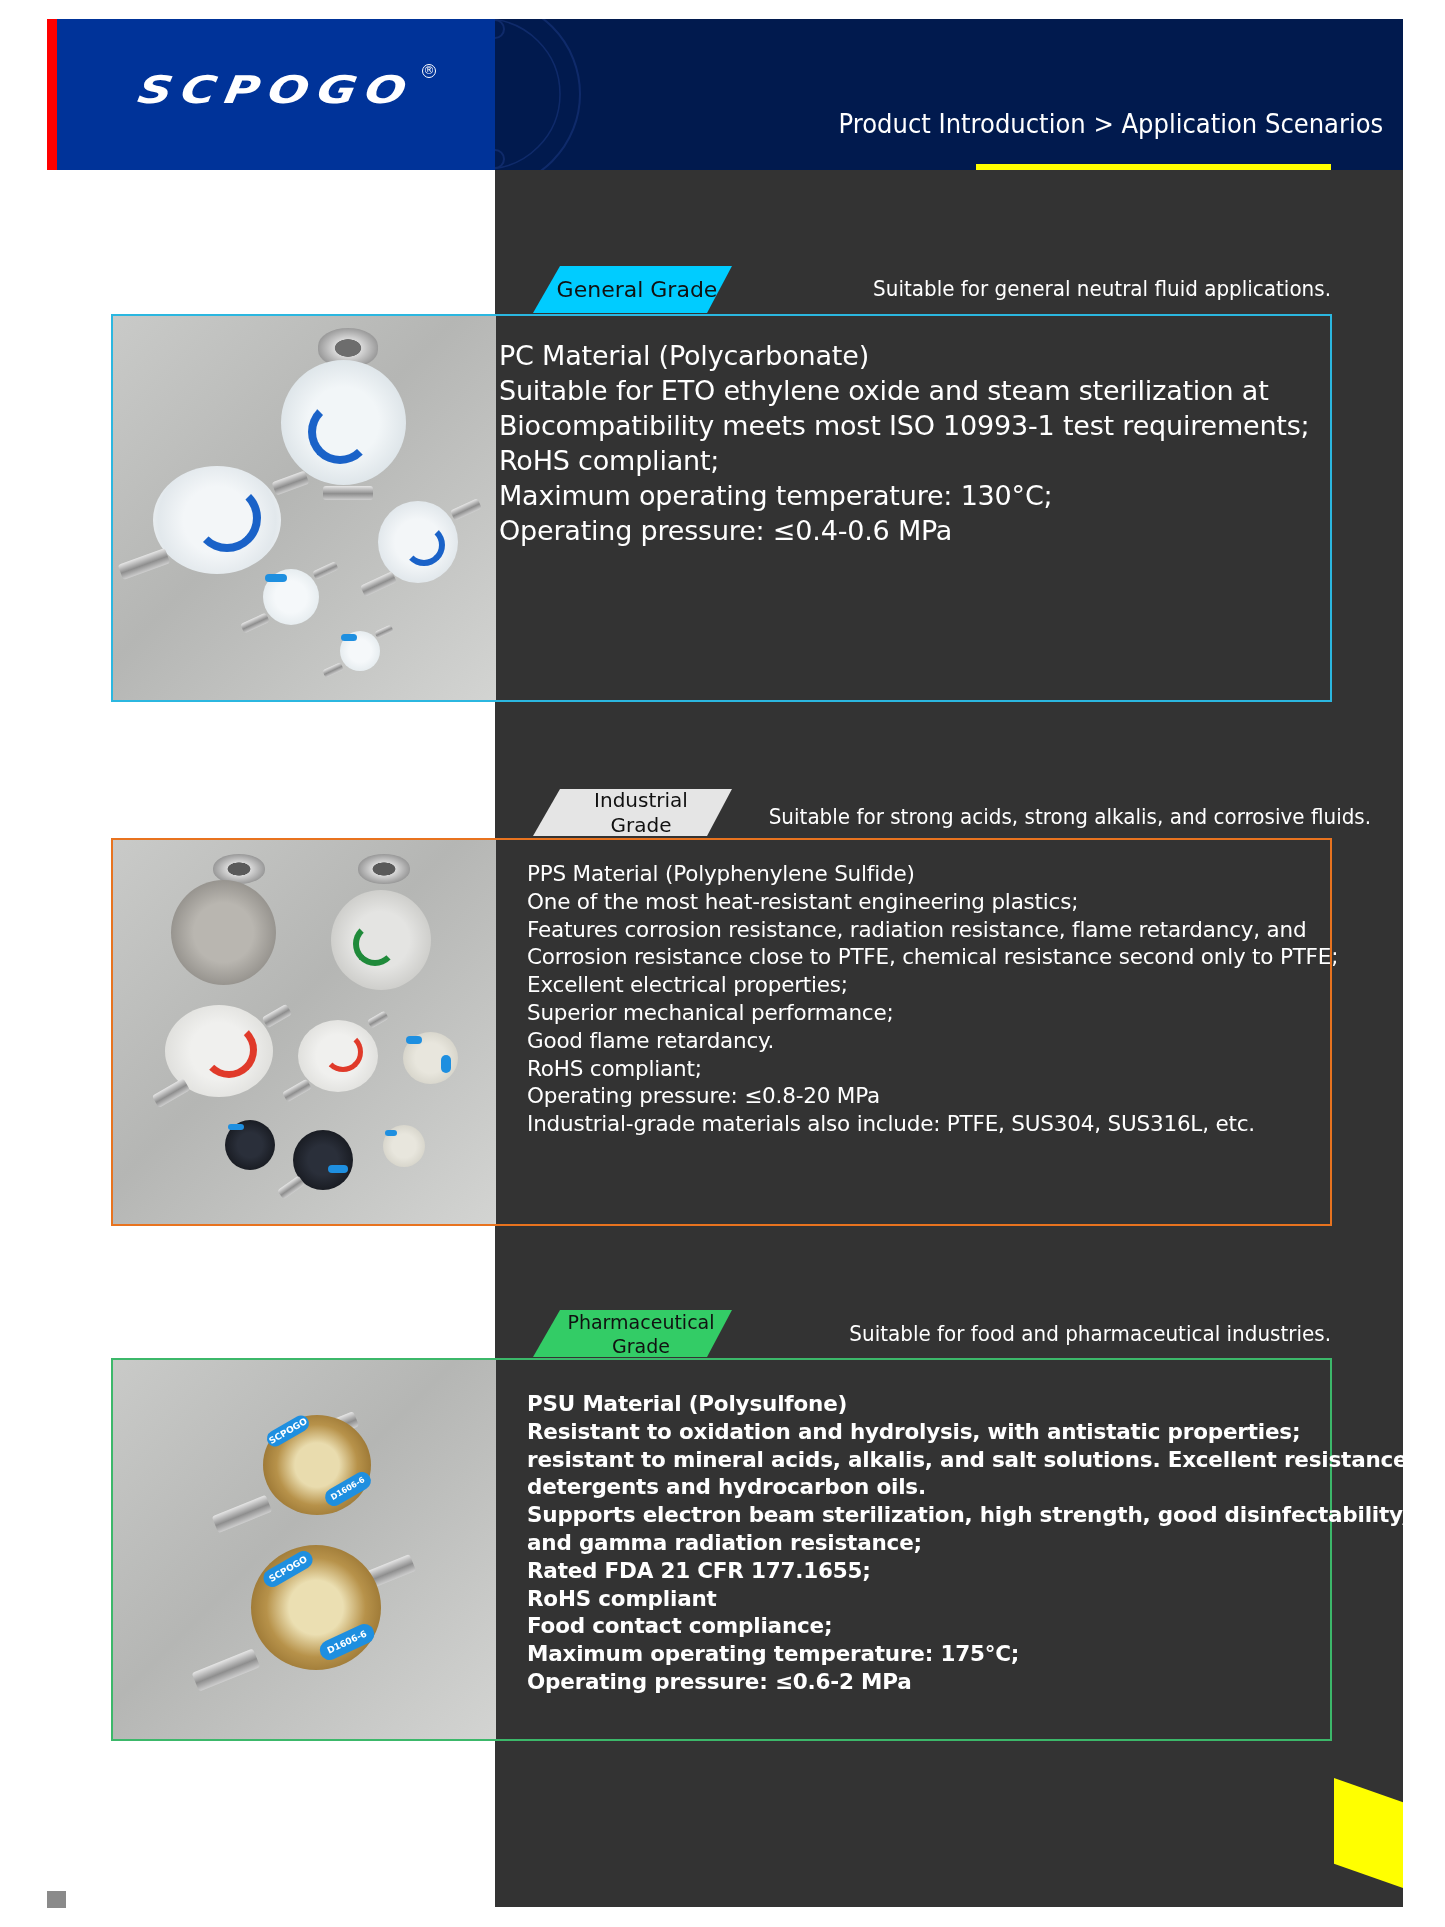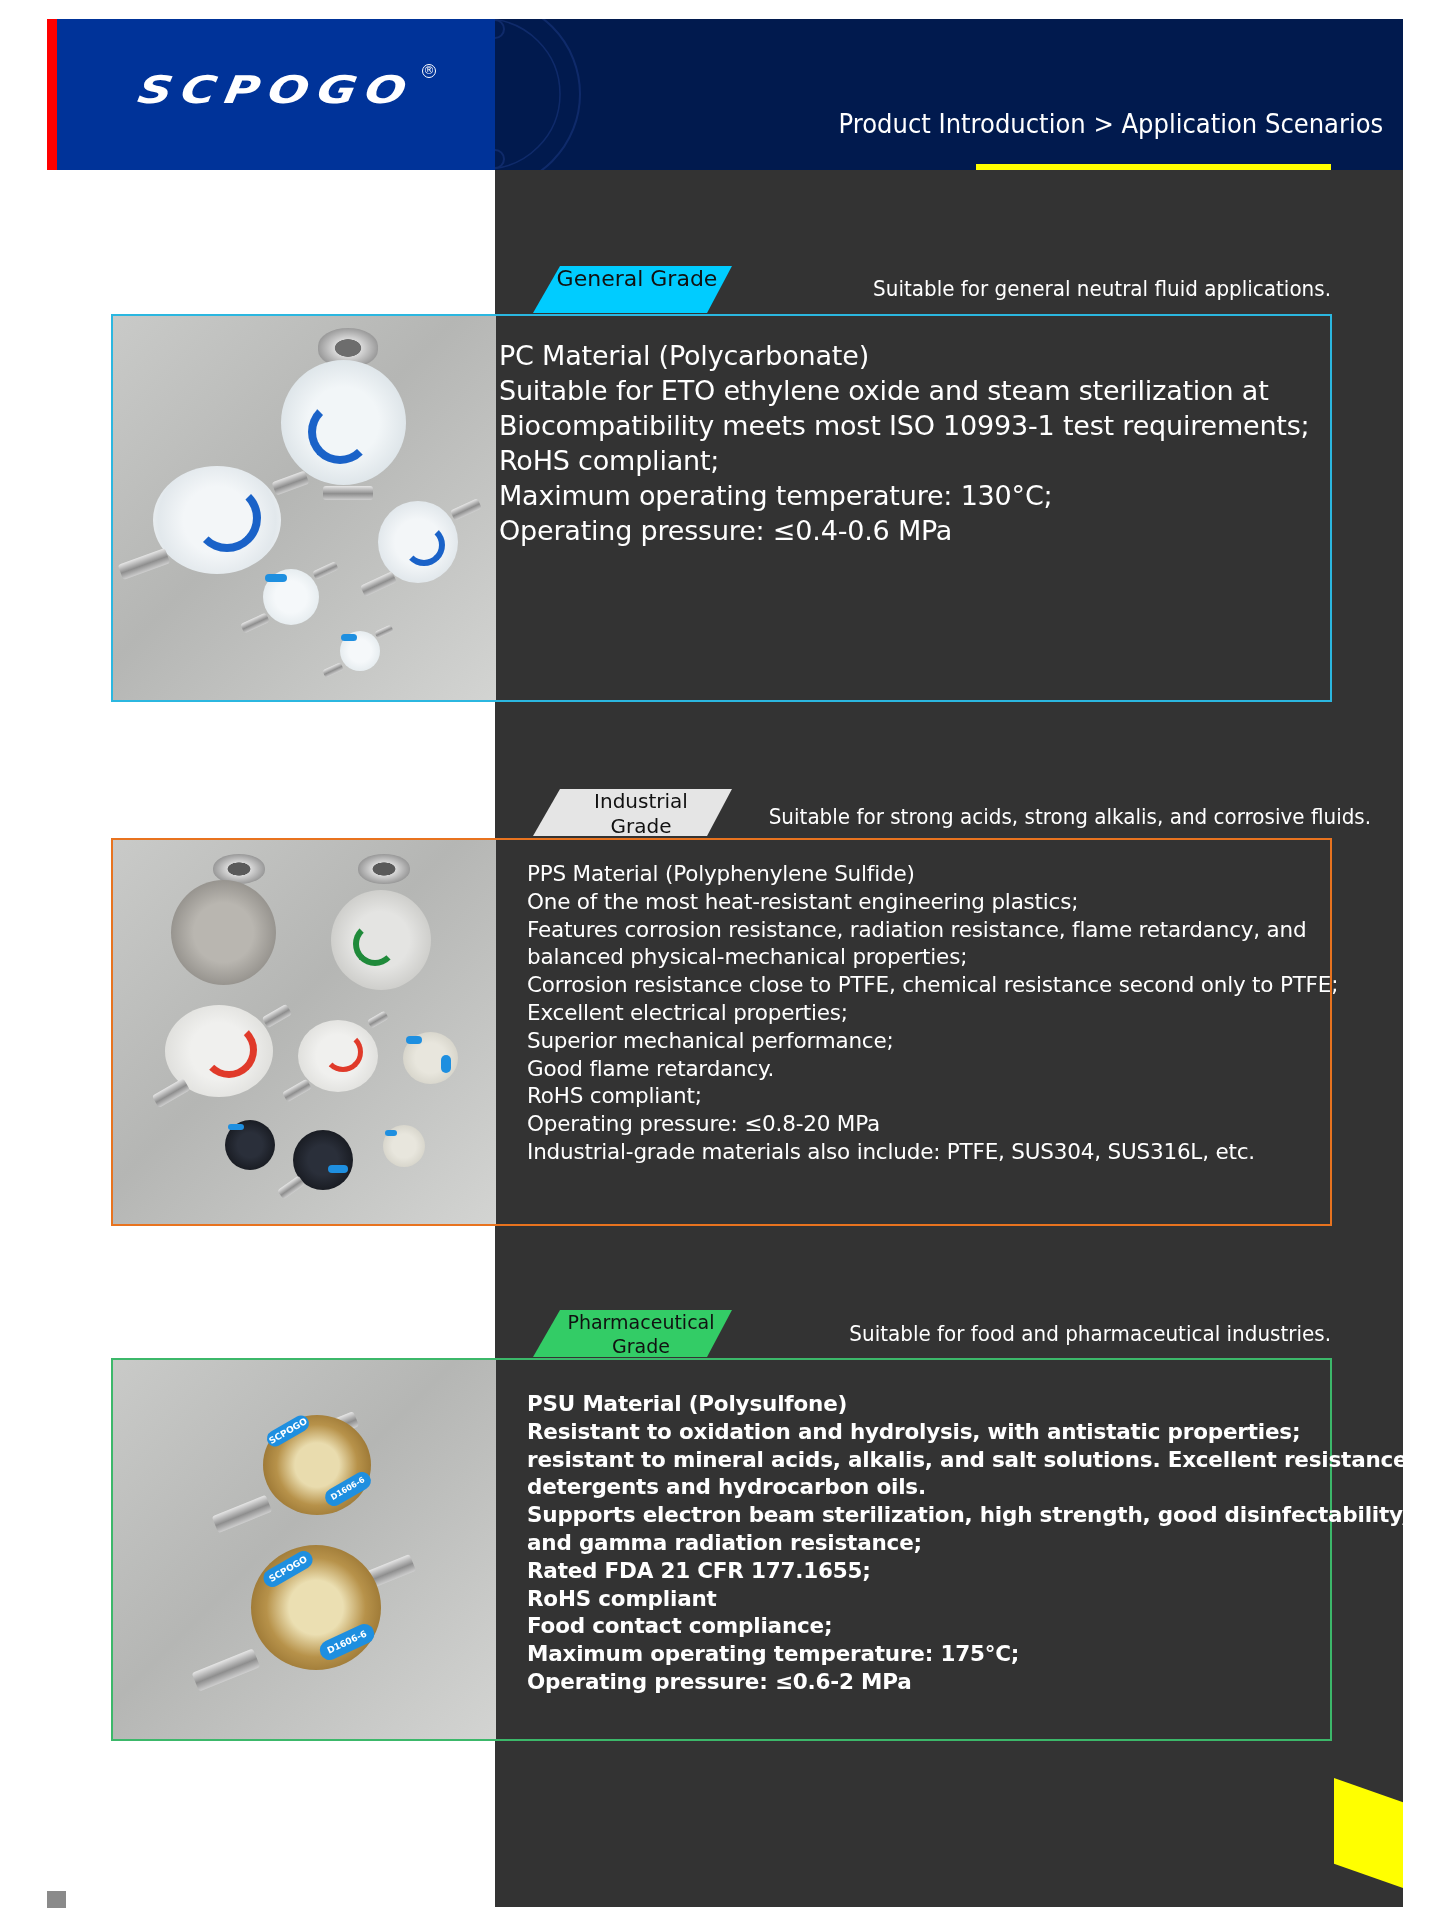--- a/index.html
+++ b/index.html
@@ -20,21 +20,21 @@
               width:12px; height:12px; line-height:12px; text-align:center; font-family:"DejaVu Sans", sans-serif; }
   .hdr-title { right:20px; top:88px; color:#ffffff; font-family:"DejaVu Sans", sans-serif; font-size:27px;
                line-height:34px; white-space:nowrap; transform:scaleX(0.9); transform-origin:right top; }
   .hdr-underline { left:929px; top:145px; width:355px; height:6px; background:#ffff00; }
 
   
   .dark { left:495px; top:170px; width:908px; height:1737px; background:#333333; }
 
   
   .tag { width:200px; height:47px; clip-path:polygon(27px 0, 199px 0, 174px 100%, 0 100%);
-         display:flex; align-items:flex-start; justify-content:center; text-align:center;
+         display:flex; align-items:center; justify-content:center; text-align:center;
          color:#111111; font-family:"DejaVu Sans", sans-serif; }
   .tag span { display:block; padding-left:8px; }
   .tag-desc { color:#ffffff; font-family:"DejaVu Sans", sans-serif; font-size:21px; white-space:nowrap;
               transform:scaleX(0.95); transform-origin:right top; }
   .box { left:111px; width:1221px; border:2px solid; box-sizing:border-box; }
   .photo { left:0; top:0; width:383px; height:100%; overflow:hidden;
            background:linear-gradient(135deg,#c9cac8 0%,#b5b6b4 45%,#d3d4d2 100%); }
   .specs { left:386px; color:#ffffff; font-family:"DejaVu Sans", sans-serif; white-space:nowrap; }
   .specs div { white-space:nowrap; }
   .s1 { font-size:27px; line-height:35px; letter-spacing:-0.2px; }
@@ -149,21 +149,20 @@
     <div class="dev" style="left:180px; top:290px; width:60px; height:60px; background:radial-gradient(circle,#2a2f3a 35%,#1a1d24 70%,#3a3f4a);"></div>
     <div class="lbl" style="left:215px; top:325px; width:20px; height:8px;"></div>
     <div class="pipe" style="left:165px; top:342px; width:26px; height:11px; transform:rotate(-35deg);"></div>
     <div class="dev" style="left:270px; top:285px; width:42px; height:42px; background:radial-gradient(circle,#e8e6dd 40%,#d6d4ca 75%,#f0f0ea);"></div>
     <div class="lbl" style="left:272px; top:290px; width:12px; height:6px;"></div>
   </div>
   <div class="abs specs s2" style="top:20px;">
     <div>PPS Material (Polyphenylene Sulfide)</div>
     <div>One of the most heat-resistant engineering plastics;</div>
     <div>Features corrosion resistance, radiation resistance, flame retardancy, and</div>
-    <div>balanced physical-mechanical properties;</div>
     <div>Corrosion resistance close to PTFE, chemical resistance second only to PTFE;</div>
     <div>Excellent electrical properties;</div>
     <div>Superior mechanical performance;</div>
     <div>Good flame retardancy.</div>
     <div>RoHS compliant;</div>
     <div>Operating pressure: ≤0.8-20 MPa</div>
     <div>Industrial-grade materials also include: PTFE, SUS304, SUS316L, etc.</div>
   </div>
 </div>
 

